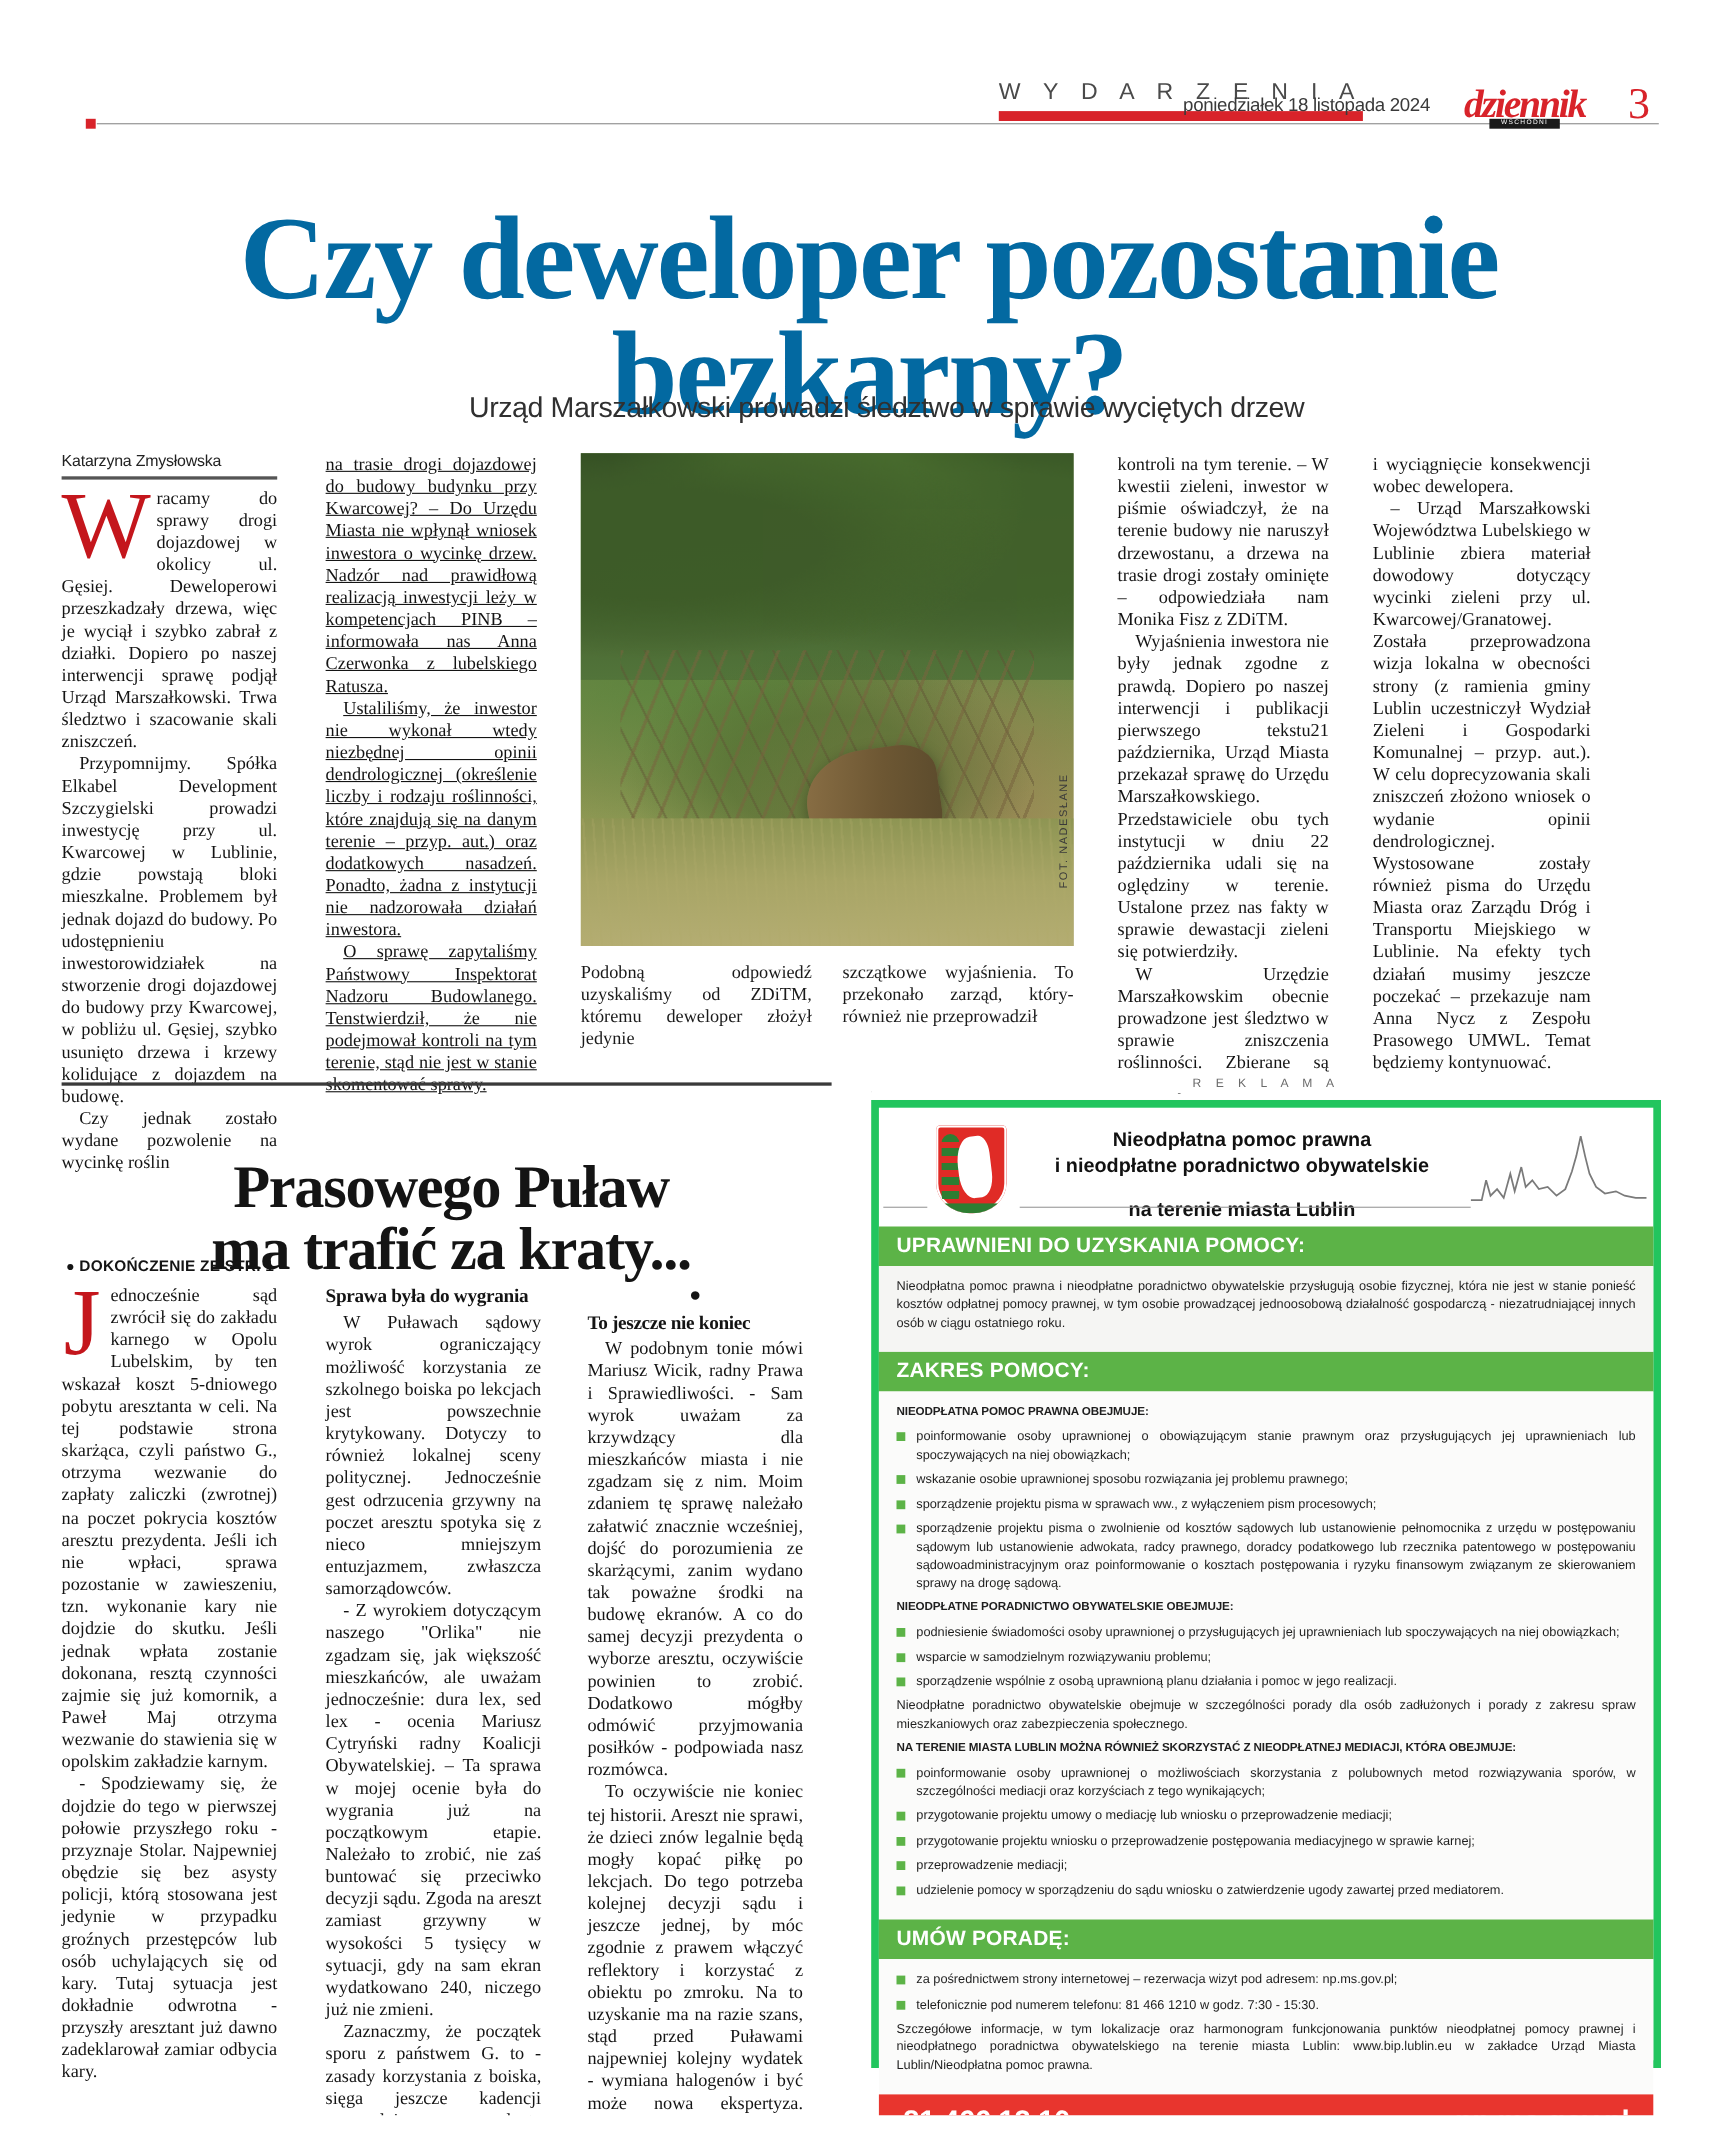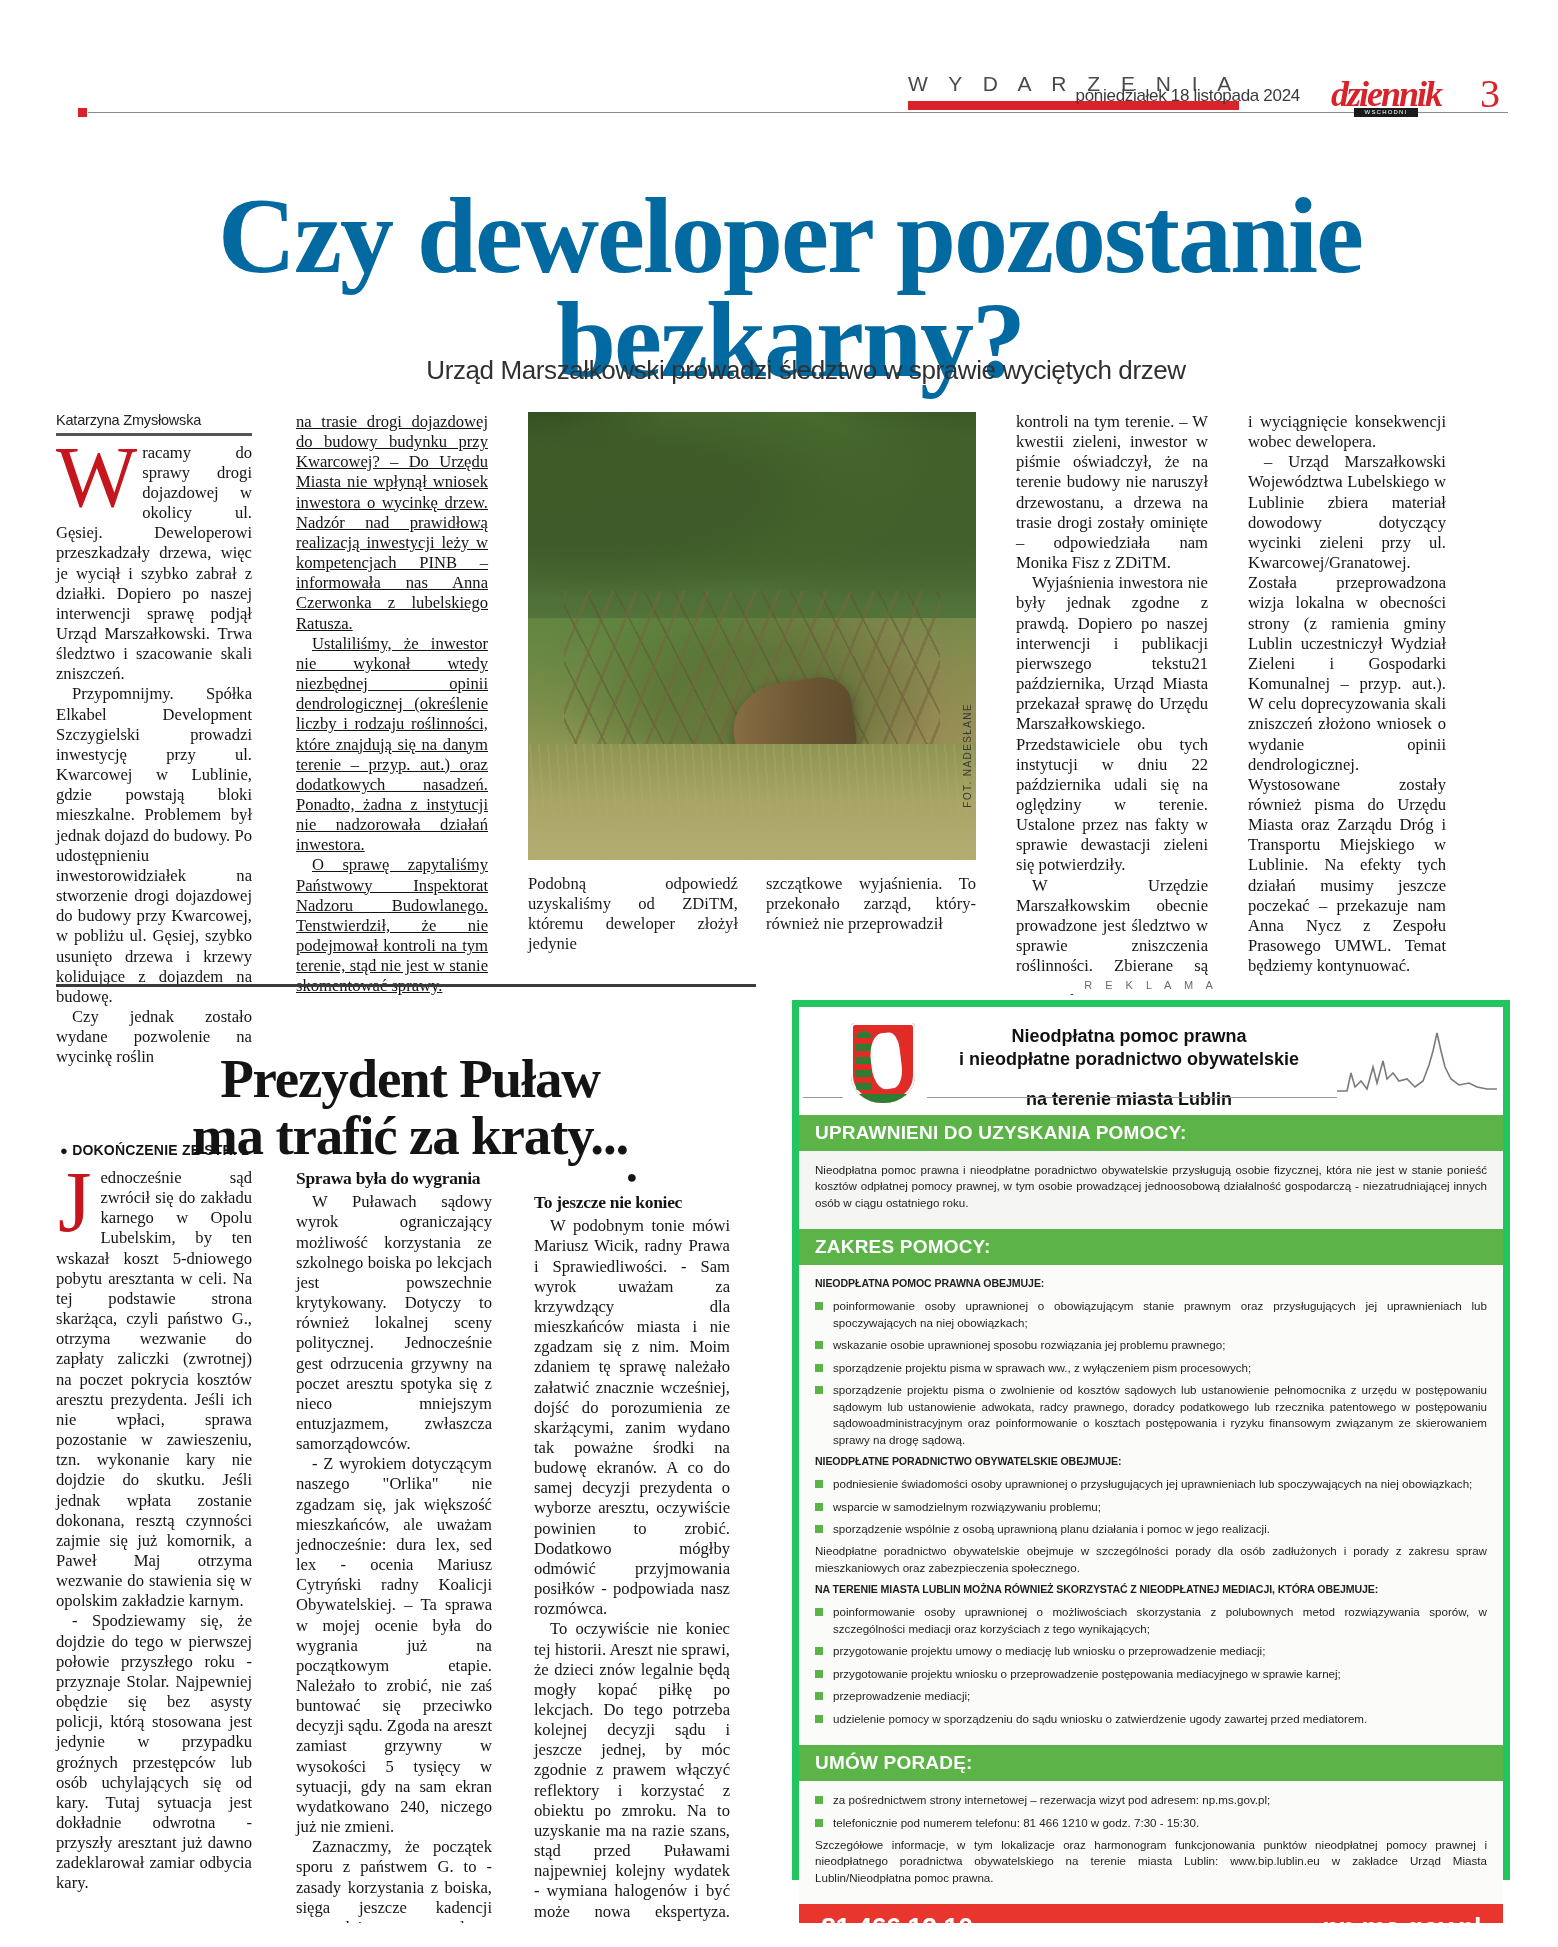--- a/index.html
+++ b/index.html
@@ -289,21 +289,21 @@
     </div>
   </div>
 
   <div class="hr-thick"></div>
   <div class="hr-thin"></div>
   <div class="reklama">
     <span>R E K L A M A</span>
   </div>
 
   <h2 class="head2">
-    <span>Prezydent Puław</span><br>
+    <span>Prasowego Puław</span><br>
     <span>ma trafić za kraty...</span>
   </h2>
   <div class="contfrom">
     <span class="dot">●</span>
     <span>DOKOŃCZENIE ZE STR. 1</span>
   </div>
 
   <div class="art2">
     <div class="col b1">
       <p class="pg first">

